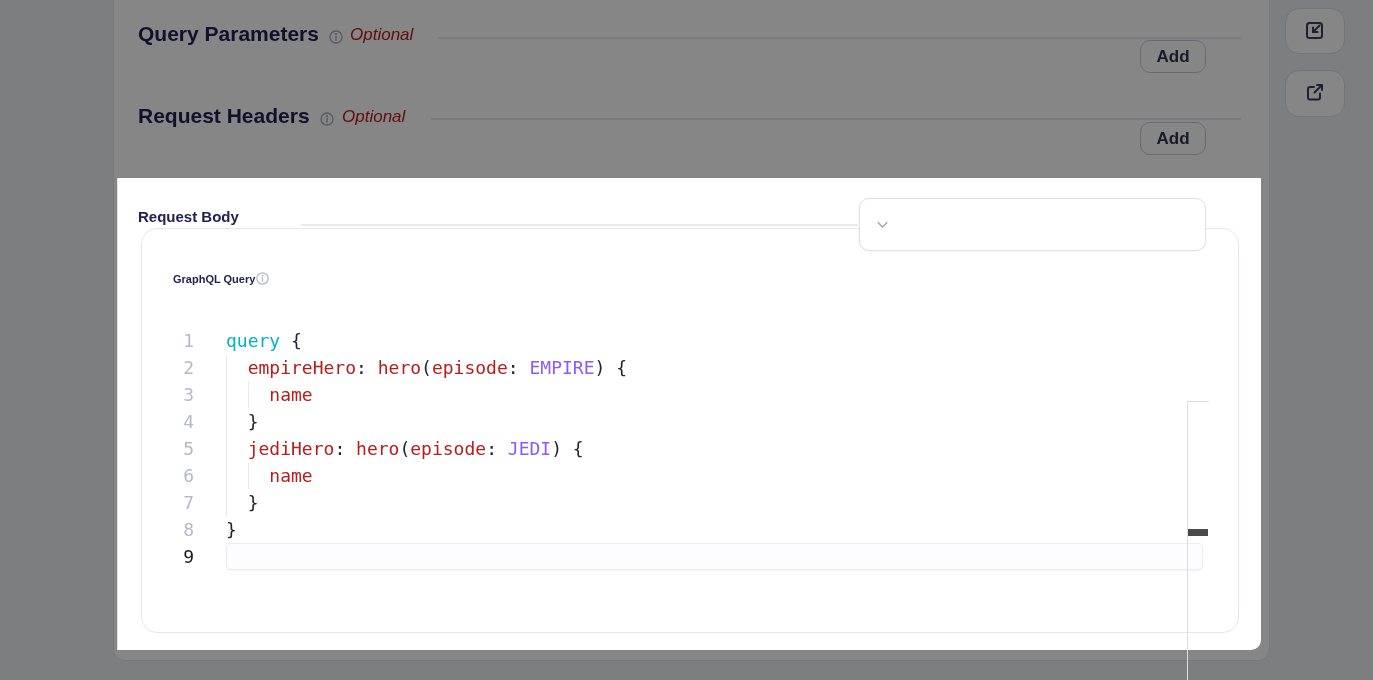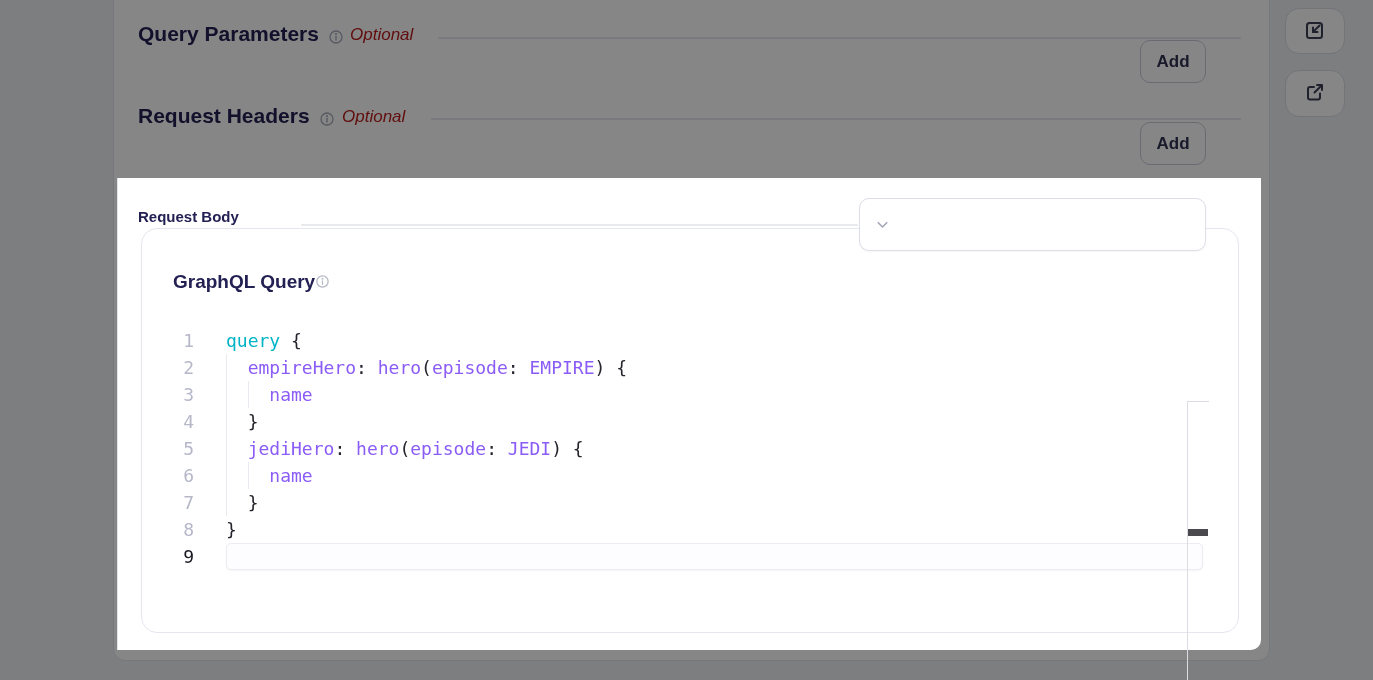--- a/index.html
+++ b/index.html
@@ -15,21 +15,21 @@
   
   .card {
     position:absolute; left:113px; top:-24px; width:1157px; height:685px;
     background:#ffffff; border:1px solid #e2e4ea; border-radius:12px;
     z-index:1;
   }
   .section-title { font-size:21px; font-weight:700; color:#232053; white-space:nowrap; }
   .optional { font-size:17px; font-style:italic; color:#b91c1c; white-space:nowrap; }
   .hline { height:2px; background:#e8e9ef; border-radius:1px; }
   .add-btn {
-    position:absolute; width:66px; height:43px;
+    position:absolute; width:66px; height:33px;
     background:#ffffff; border:1px solid #c9ccd8; border-radius:10px;
     font-size:17px; font-weight:600; color:#313252;
     display:flex; align-items:center; justify-content:center; cursor:pointer;
   }
   .info { display:inline-block; width:16px; height:16px; color:#a8abba; }
   .info svg { display:block; }
 
   .tool-btn {
     position:absolute; left:1285px; width:60px; height:46px;
     background:#ffffff; border:1px solid #dadce5; border-radius:14px;
@@ -59,21 +59,21 @@
     box-shadow:0 1px 2px rgba(30,30,60,.04);
     display:flex; align-items:center; cursor:pointer;
   }
   .select-value { margin-left:18px; font-size:18px; color:#232053; white-space:nowrap; }
   .select .chev { margin-left:14px; display:flex; }
 
   .panel {
     position:absolute; left:23px; top:50px; width:1098px; height:405px;
     background:#ffffff; border:1px solid #e6e6f0; border-radius:16px;
   }
-  .panel-label { position:absolute; left:31px; top:42px; font-size:19px; font-weight:700; color:#232053;
+  .panel-label { position:absolute; left:31px; top:42px; font-size:11px; font-weight:700; color:#232053;
                  display:flex; align-items:center; }
   .panel-label .info { color:#b4b7c4; }
 
   
   .editor {
     position:absolute; left:0; top:98px; right:0; bottom:0;
     font-family:"DejaVu Sans Mono", monospace; font-size:18px;
   }
   .rows { position:absolute; left:0; top:0; right:0; }
   .row { display:flex; height:27px; line-height:27px; }
@@ -81,21 +81,21 @@
   .codewrap { margin-left:32px; white-space:pre; height:27px; }
   .row.active .gutter { color:#17171f; }
   .row.active .codewrap {
     width:977px; background:#fdfdff;
     border:1px solid #ececf2; border-radius:5px;
     box-shadow:0 1px 2px rgba(20,20,40,.05);
   }
   .ind { display:inline-block; height:27px; vertical-align:top;
          background:repeating-linear-gradient(90deg,#e9eaf0 0,#e9eaf0 1px,transparent 1px,transparent 2ch); }
   .kw { color:#00b4c6; }
-  .pr { color:#8b5cf6; }
+  .pr { color:#b91c1c; }
   .at { color:#8b5cf6; }
   .pn { color:#24242c; }
 
   .ed-divider { position:absolute; left:1045px; top:74px; width:1px; height:299px; background:#dcdce2; }
   .ed-divider-stub { position:absolute; left:1045px; top:74px; width:22px; height:1px; background:#dcdce2; }
   .ed-thumb { position:absolute; left:1046px; top:202px; width:20px; height:7px; background:#4a4a4e; cursor:grab; }
 </style>
 </head>
 <body>
 

